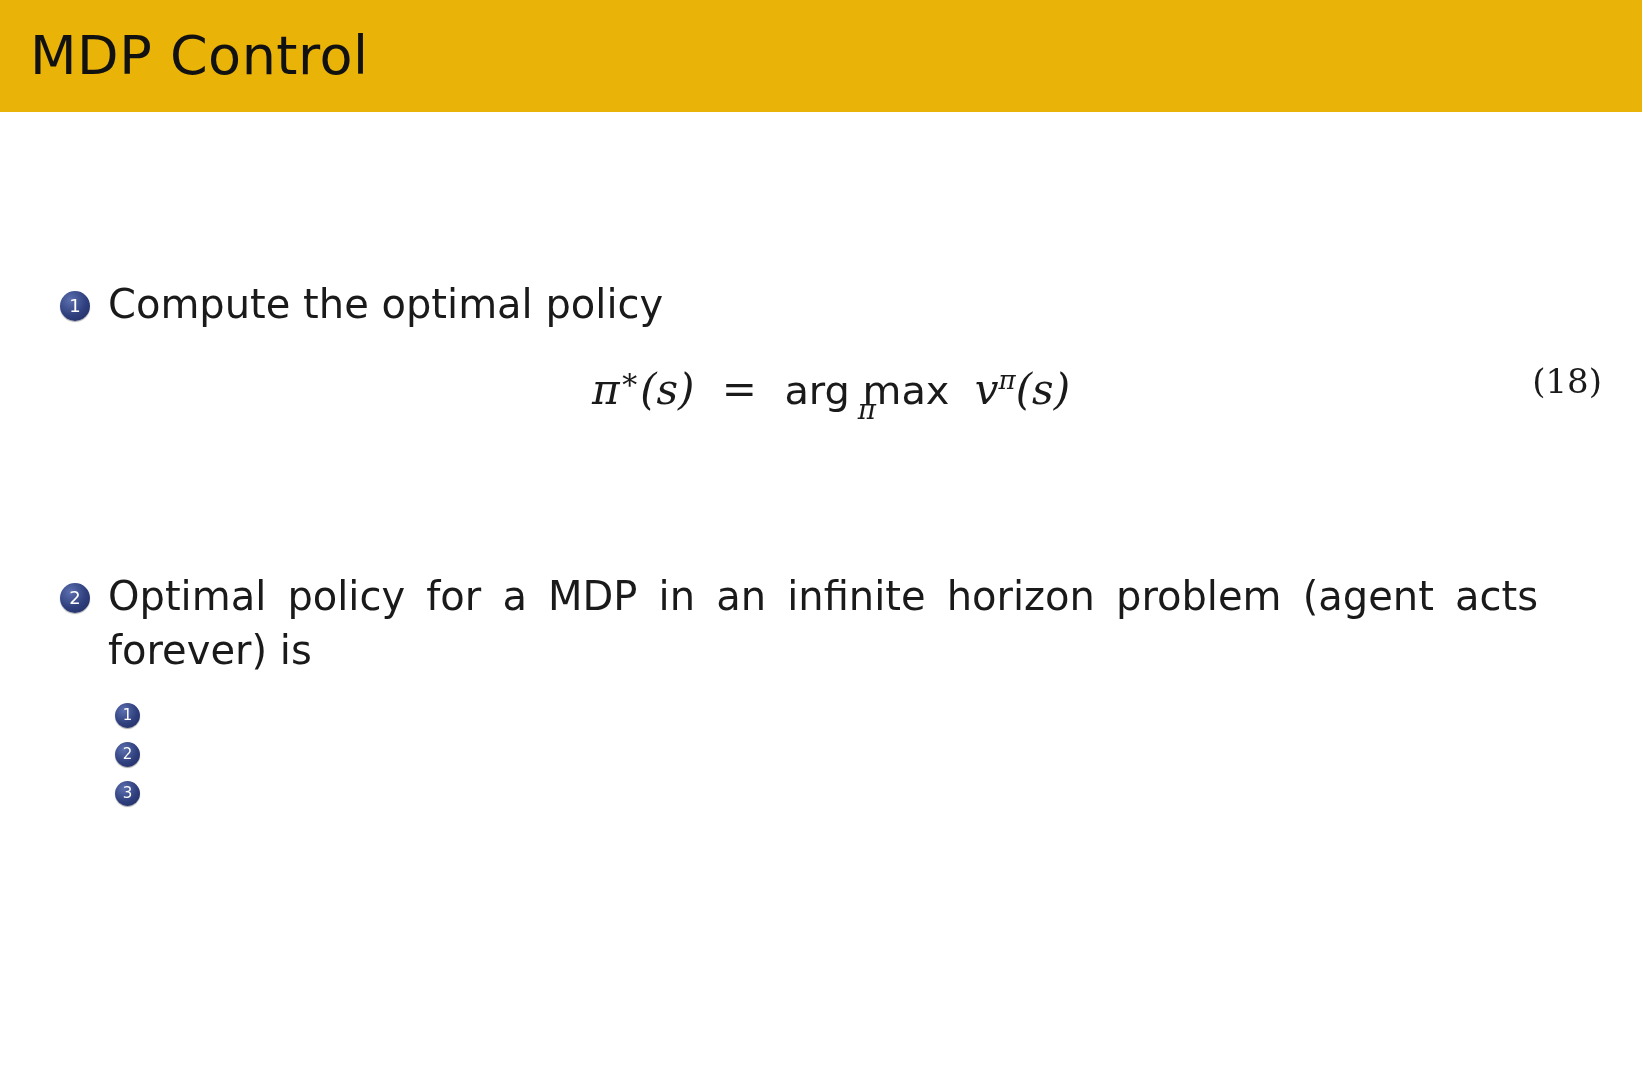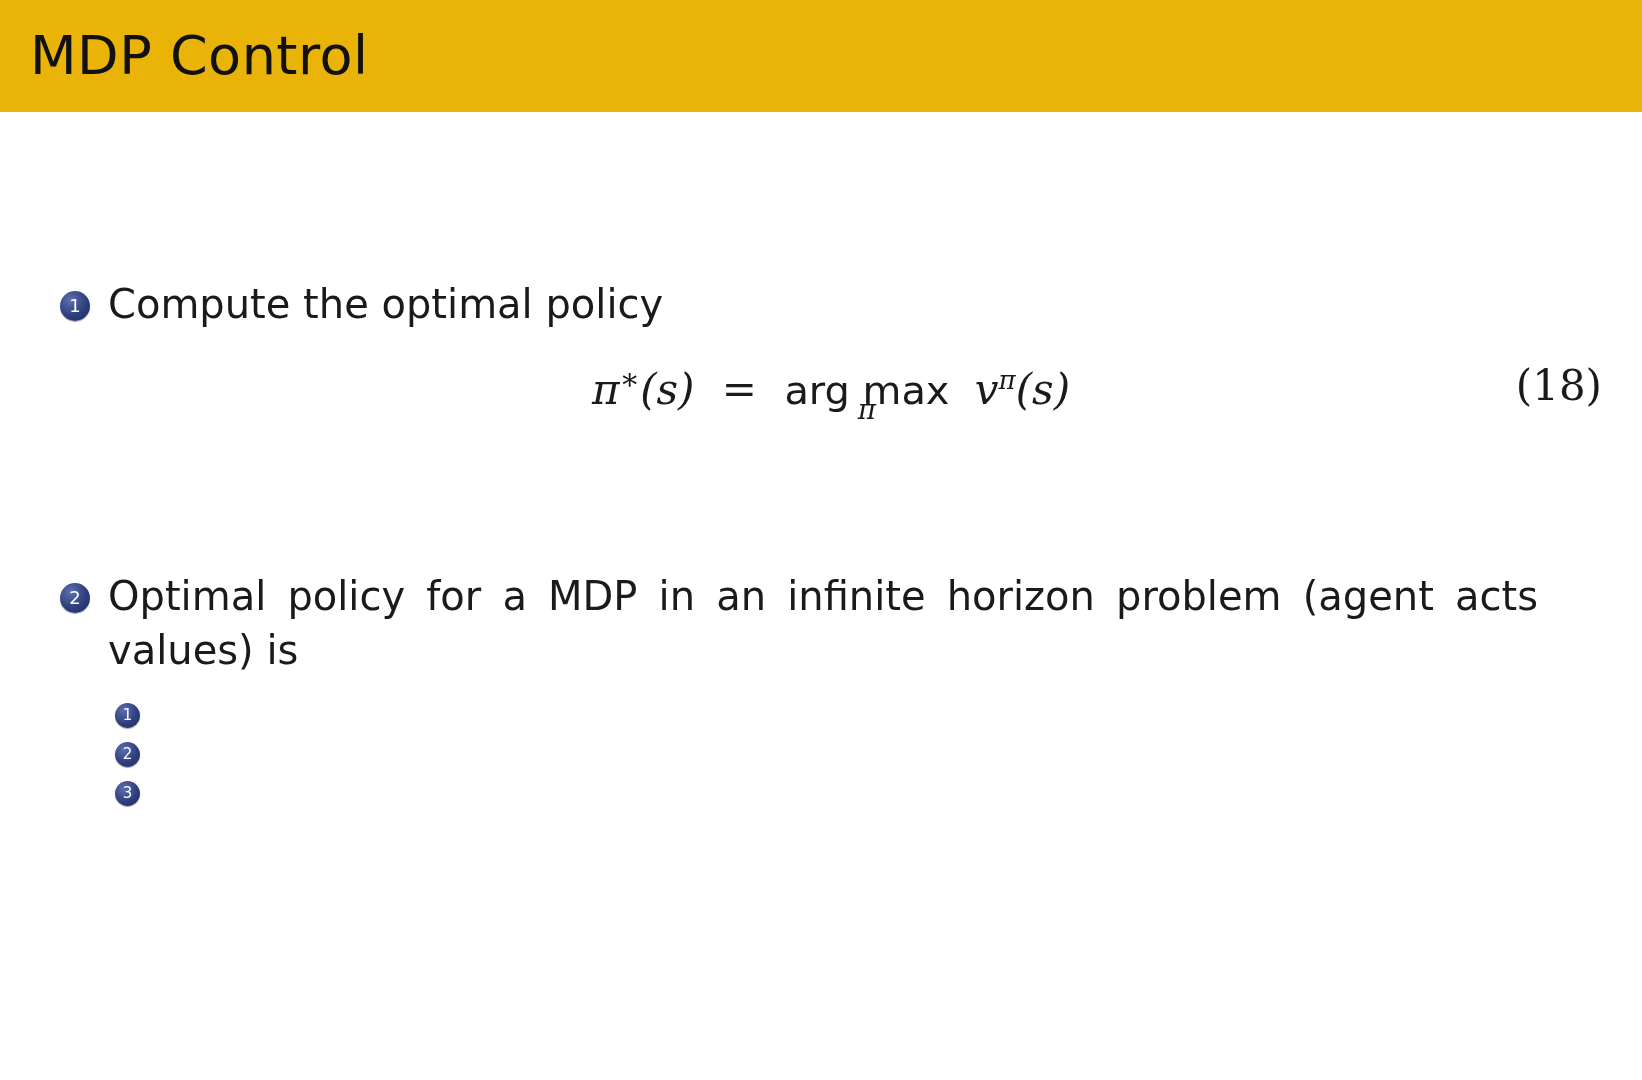--- a/index.html
+++ b/index.html
@@ -161,21 +161,21 @@
     top: 1.02em;
     font-size: 0.66em;
     font-style: italic;
     font-family: "DejaVu Serif", serif;
   }
   .eq-number {
     position: absolute;
     right: 0;
     top: 0;
     font-family: "DejaVu Serif", serif;
-    font-size: 42px;
+    font-size: 34px;
   }
 
   .gap-mid { height: 58px; }
 </style>
 </head>
 <body>
 
 <div class="slide">
 
   <div class="title-bar">
@@ -203,21 +203,21 @@
           <span class="mi" style="margin-left:12px;">v</span><span class="sup">π</span><span class="sym">(</span><span class="mi">s</span><span class="sym">)</span>
         </span>
       </div>
       <div class="eq-number">(18)</div>
     </div>
 
     <div class="gap-mid"></div>
 
     <div class="enum-item">
       <div class="enum-badge">2</div>
-      <div class="enum-text">Optimal policy for a MDP in an infinite horizon problem (agent acts values) is</div>
+      <div class="enum-text">Optimal policy for a MDP in an infinite horizon problem (agent acts forever) is</div>
     </div>
 
     <div class="sublist">
       <div class="sub-item">
         <div class="sub-badge">1</div>
       </div>
       <div class="sub-item">
         <div class="sub-badge">2</div>
       </div>
       <div class="sub-item">

